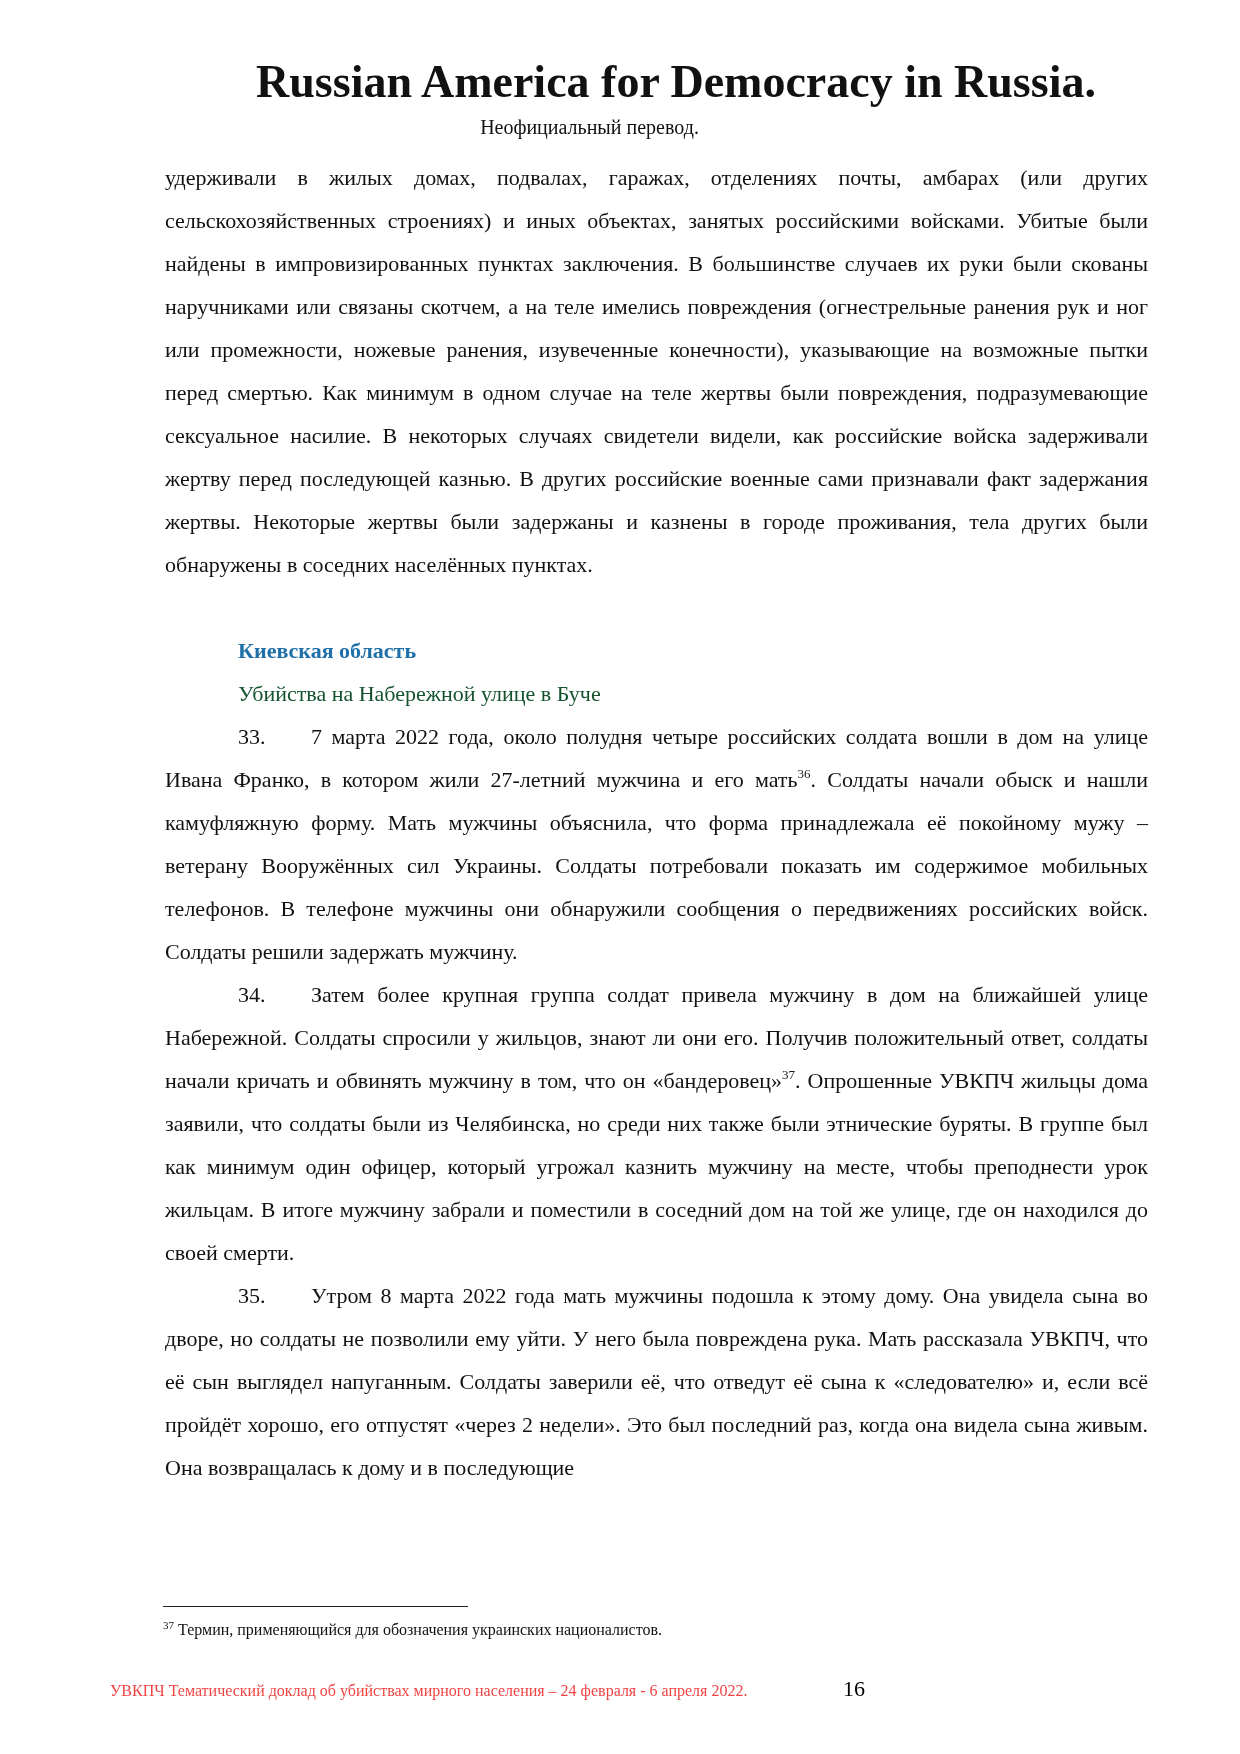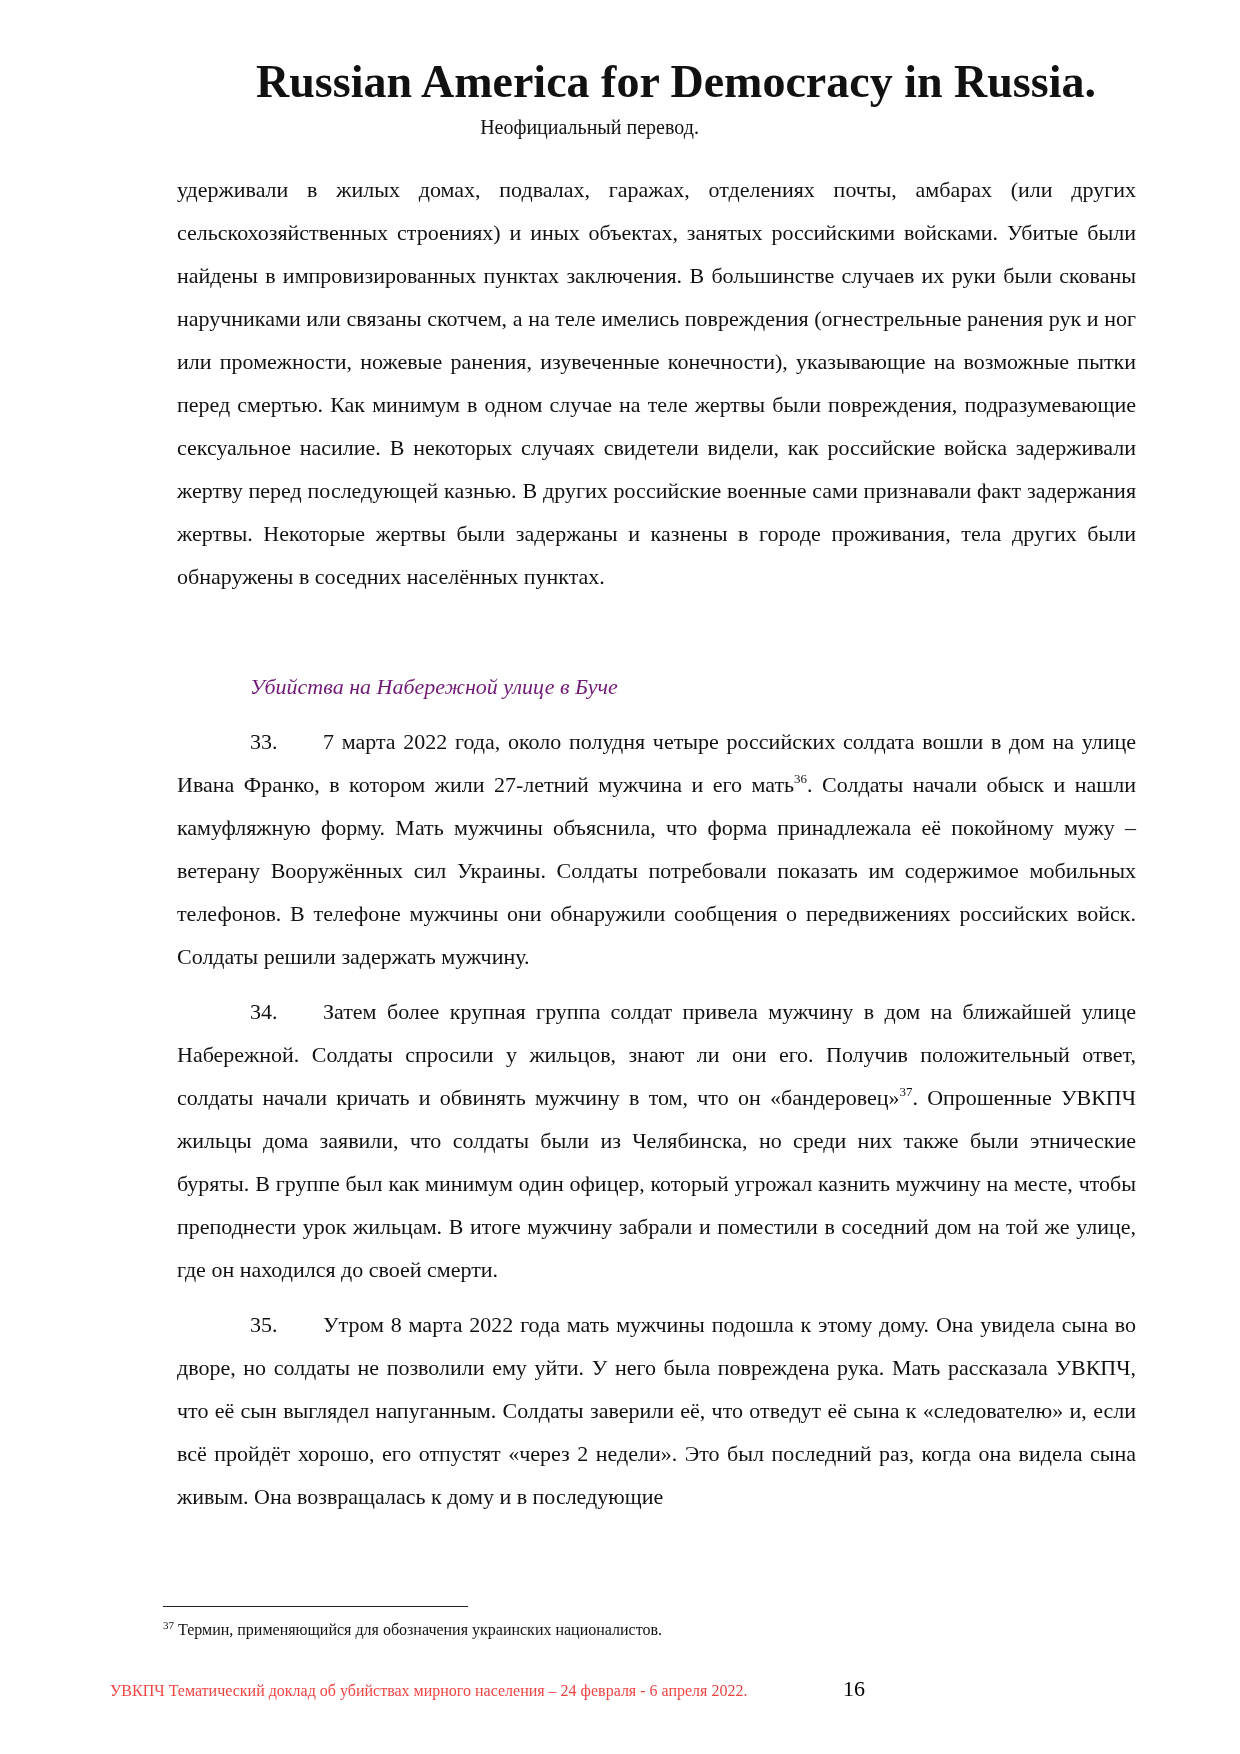--- a/index.html
+++ b/index.html
@@ -12,27 +12,27 @@
     text-align: center; font-size: 46px; line-height: 60px; padding-left: 112px; box-sizing: border-box; font-weight: bold;
   }
   .header-sub {
     position: absolute; left: 0; width: 1007px; top: 113px;
     text-align: center; font-size: 20px; line-height: 28px; padding-left: 172px; box-sizing: border-box;
   }
   .body {
     position: absolute; left: 165px; width: 983px; top: 156px;
     font-size: 22px; line-height: 43px; text-align: justify;
   }
-  .body p { margin: 12px; }
+  .body p { margin: 0; }
   .gap { height: 43px; }
   .h-region {
     color: #1f6fa8; font-weight: bold; padding-left: 73px;
   }
   .h-sub {
-    color: #701a75; font-style: italic; padding-left: 73px;
+    color: #14532d; padding-left: 73px;
   }
   .para .num { display: inline-block; width: 73px; padding-left: 73px; }
   sup { font-size: 13px; line-height: 0; vertical-align: 9px; }
   .fn-rule {
     position: absolute; left: 163px; top: 1606px; width: 305px; height: 0;
     border-top: 1.5px solid #222;
   }
   .footnotes {
     position: absolute; left: 163px; top: 1618px; width: 900px;
     font-size: 16px; line-height: 24px;
@@ -47,20 +47,21 @@
 </style>
 </head>
 <body>
 
 <div class="header-title">Russian America for Democracy in Russia.</div>
 <div class="header-sub">Неофициальный перевод.</div>
 
 <div class="body">
   <p>удерживали в жилых домах, подвалах, гаражах, отделениях почты, амбарах (или других сельскохозяйственных строениях) и иных объектах, занятых российскими войсками. Убитые были найдены в импровизированных пунктах заключения. В большинстве случаев их руки были скованы наручниками или связаны скотчем, а на теле имелись повреждения (огнестрельные ранения рук и ног или промежности, ножевые ранения, изувеченные конечности), указывающие на возможные пытки перед смертью. Как минимум в одном случае на теле жертвы были повреждения, подразумевающие сексуальное насилие. В некоторых случаях свидетели видели, как российские войска задерживали жертву перед последующей казнью. В других российские военные сами признавали факт задержания жертвы. Некоторые жертвы были задержаны и казнены в городе проживания, тела других были обнаружены в соседних населённых пунктах.</p>
   <div class="gap"></div>
+  <p class="h-region">Киевская область</p>
   <p class="h-sub">Убийства на Набережной улице в Буче</p>
 
   <p class="para">
     <span class="num">33.</span><span>7 марта 2022 года, около полудня четыре российских солдата вошли в дом на улице Ивана Франко, в котором жили 27-летний мужчина и его мать</span><sup>36</sup><span>. Солдаты начали обыск и нашли камуфляжную форму. Мать мужчины объяснила, что форма принадлежала её покойному мужу – ветерану Вооружённых сил Украины. Солдаты потребовали показать им содержимое мобильных телефонов. В телефоне мужчины они обнаружили сообщения о передвижениях российских войск. Солдаты решили задержать мужчину.</span>
   </p>
   <p class="para">
     <span class="num">34.</span><span>Затем более крупная группа солдат привела мужчину в дом на ближайшей улице Набережной. Солдаты спросили у жильцов, знают ли они его. Получив положительный ответ, солдаты начали кричать и обвинять мужчину в том, что он «бандеровец»</span><sup>37</sup><span>. Опрошенные УВКПЧ жильцы дома заявили, что солдаты были из Челябинска, но среди них также были этнические буряты. В группе был как минимум один офицер, который угрожал казнить мужчину на месте, чтобы преподнести урок жильцам. В итоге мужчину забрали и поместили в соседний дом на той же улице, где он находился до своей смерти.</span>
   </p>
   <p class="para">
     <span class="num">35.</span><span>Утром 8 марта 2022 года мать мужчины подошла к этому дому. Она увидела сына во дворе, но солдаты не позволили ему уйти. У него была повреждена рука. Мать рассказала УВКПЧ, что её сын выглядел напуганным. Солдаты заверили её, что отведут её сына к «следователю» и, если всё пройдёт хорошо, его отпустят «через 2 недели». Это был последний раз, когда она видела сына живым. Она возвращалась к дому и в последующие</span>

